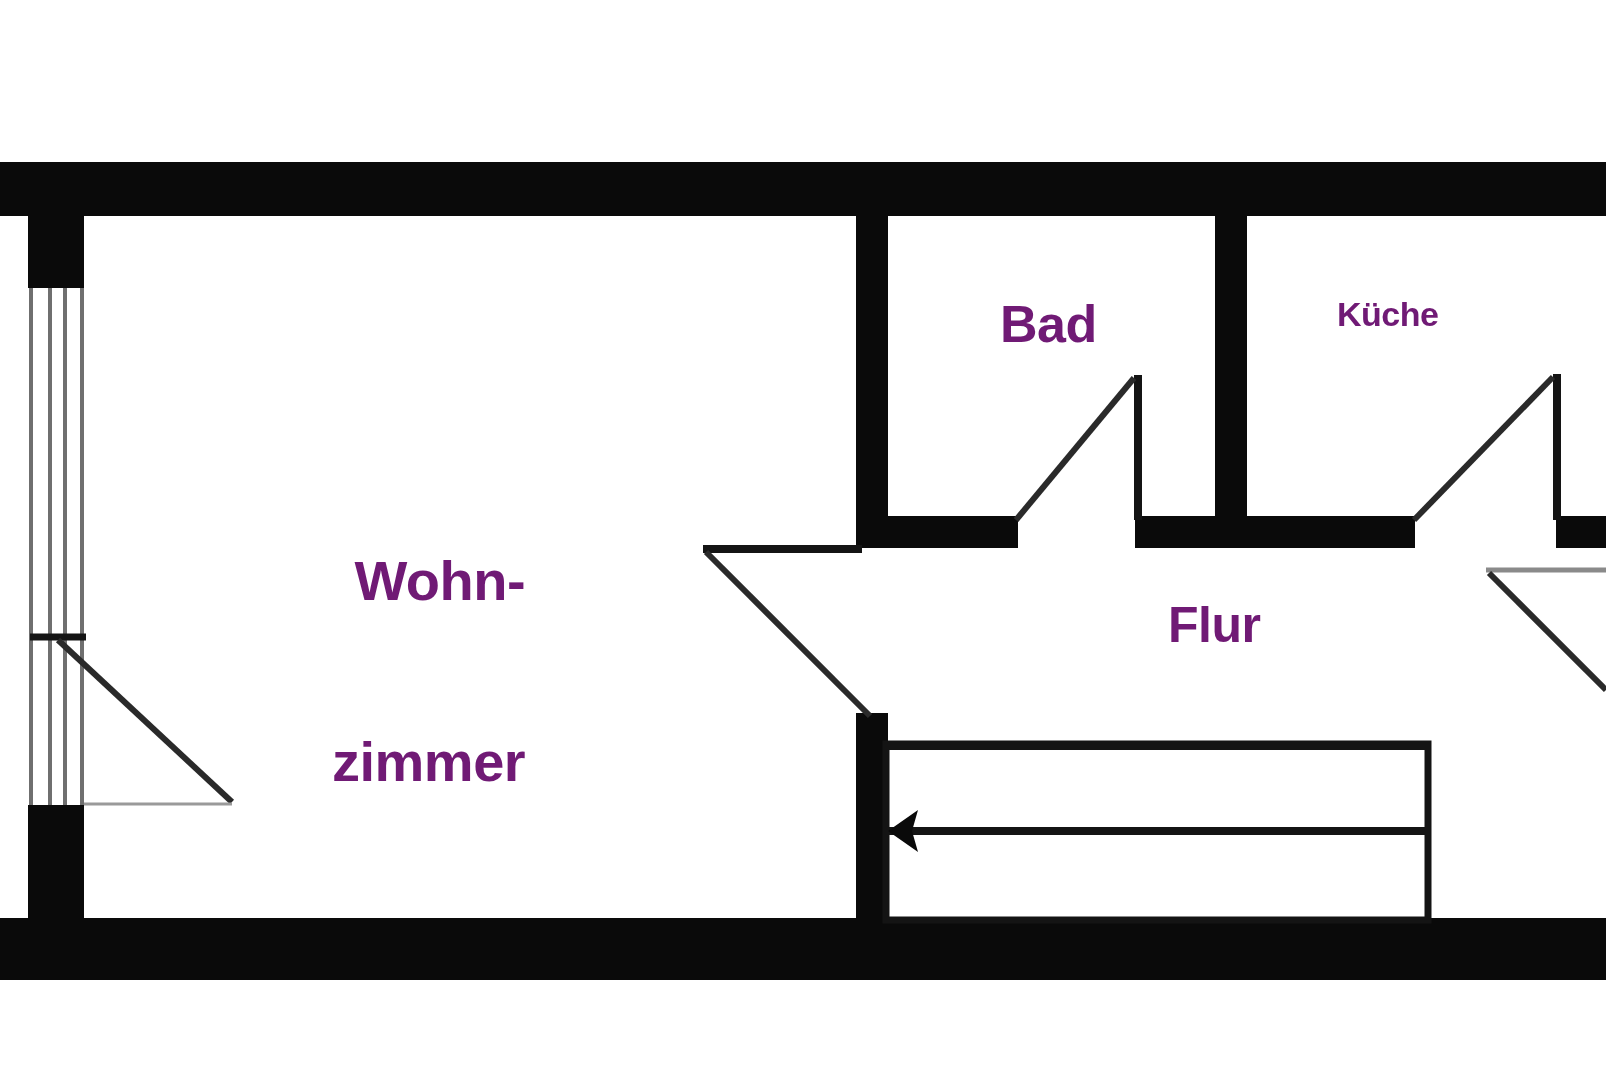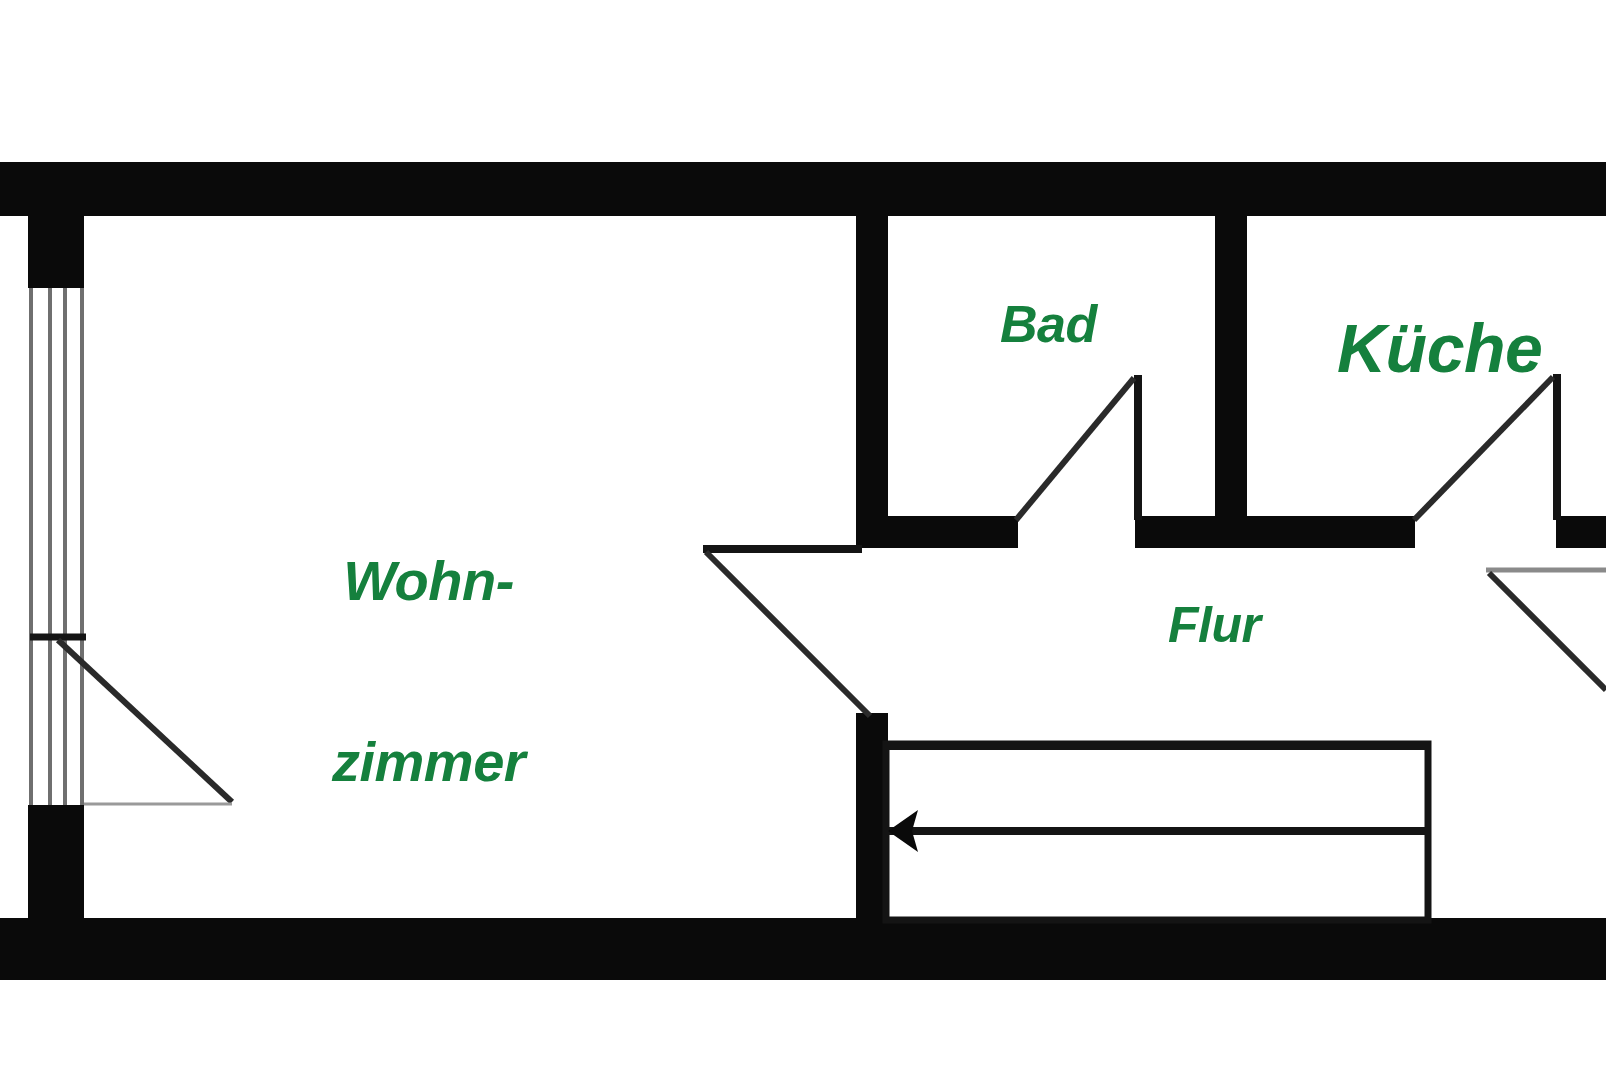--- a/index.html
+++ b/index.html
@@ -20,41 +20,40 @@
     left: 0;
     top: 0;
     width: 1606px;
     height: 1070px;
     display: block;
   }
   .room-label {
     position: absolute;
     font-family: "Liberation Sans", sans-serif;
     font-weight: bold;
-    color: #15803d;
+    color: #701a75;
     white-space: pre;
     line-height: 1.08;
     letter-spacing: -0.5px;
-    font-style: italic;
   }
   #label-wohnzimmer {
     left: 332px;
     top: 430px;
     font-size: 56px;
-    text-align: center;
+    text-align: right;
   }
   #label-bad {
     left: 1000px;
     top: 296px;
     font-size: 52px;
   }
   #label-kueche {
     left: 1337px;
-    top: 312px;
-    font-size: 68px;
+    top: 296px;
+    font-size: 34px;
   }
   #label-flur {
     left: 1168px;
     top: 598px;
     font-size: 50px;
   }
 </style>
 </head>
 <body>
 

